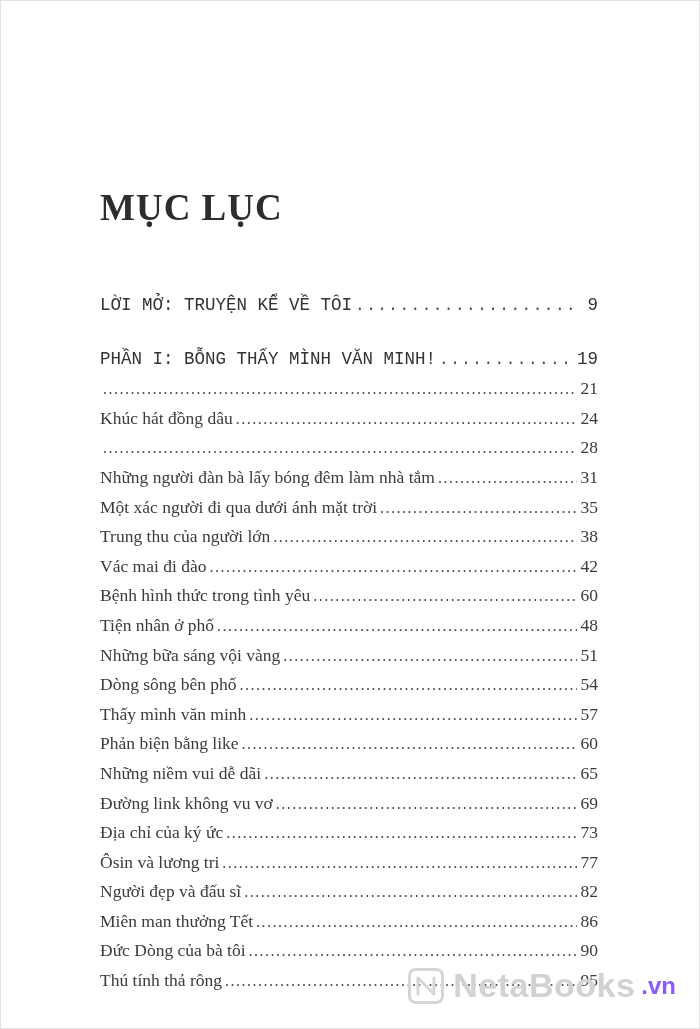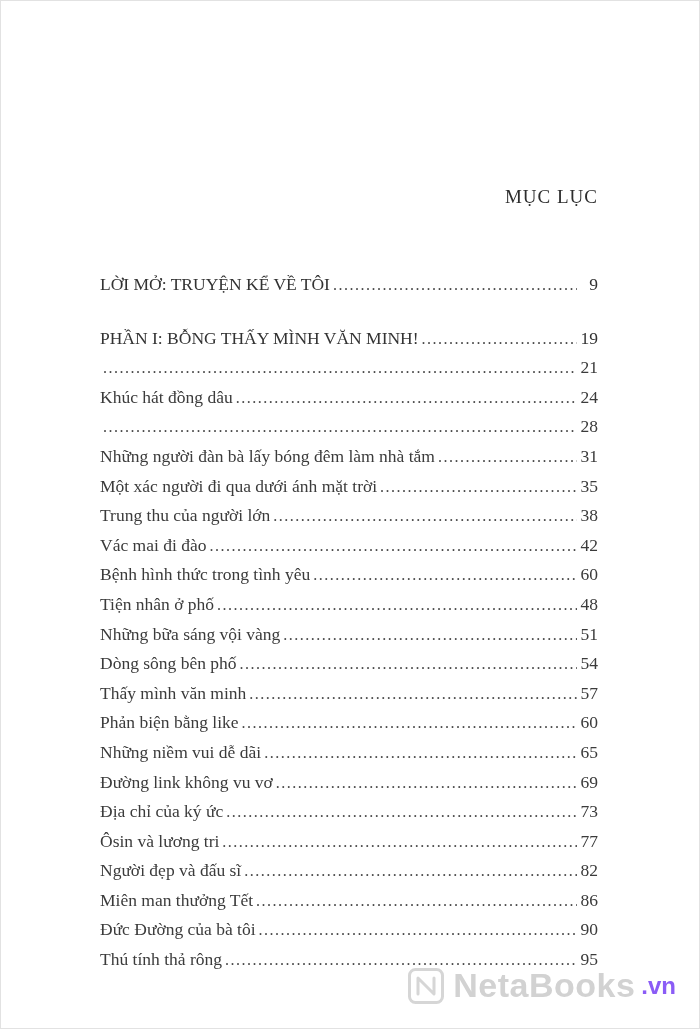--- a/index.html
+++ b/index.html
@@ -13,37 +13,37 @@
     box-shadow: inset 0 0 0 1px #e2e2e2;
     overflow: hidden;
   }
   .page {
     position: absolute;
     top: 0; left: 0; right: 0; bottom: 0;
     padding: 186px 102px 0 100px;
     box-sizing: border-box;
   }
   .toc-title {
-    text-align: right;
-    font-size: 19px;
+    text-align: left;
+    font-size: 37px;
     letter-spacing: 1px;
     color: #2d2d2d;
-    font-weight: normal;
+    font-weight: bold;
     margin: 0 0 62px 0;
   }
   .toc-list { }
   .toc-entry {
     display: flex;
     align-items: baseline;
     line-height: 28.6px;
     font-size: 17.5px;
     color: #3b3b3b;
     white-space: nowrap;
   }
-  .toc-entry.section { color: #333333; }
+  .toc-entry.section { color: #333333; font-family: Liberation Mono, monospace; }
   .toc-entry.section:not(:first-child) { margin-top: 24px; }
   .toc-entry .label { flex: 0 0 auto; }
   .toc-entry .dots {
     flex: 1 1 auto;
     overflow: hidden;
     white-space: nowrap;
     margin: 0 3px;
     font-size: 16px;
     letter-spacing: 1.5px;
     color: #4a4a4a;
@@ -179,21 +179,21 @@
         <span class="label">Người đẹp và đấu sĩ</span>
         <span class="dots">................................................................................................................................................................</span>
         <span class="pg">82</span>
       </div>
       <div class="toc-entry">
         <span class="label">Miên man thưởng Tết</span>
         <span class="dots">................................................................................................................................................................</span>
         <span class="pg">86</span>
       </div>
       <div class="toc-entry">
-        <span class="label">Đức Đường của bà tôi</span>
+        <span class="label">Đức Dòng của bà tôi</span>
         <span class="dots">................................................................................................................................................................</span>
         <span class="pg">90</span>
       </div>
       <div class="toc-entry">
         <span class="label">Thú tính thả rông</span>
         <span class="dots">................................................................................................................................................................</span>
         <span class="pg">95</span>
       </div>
     </div>
 </div>

